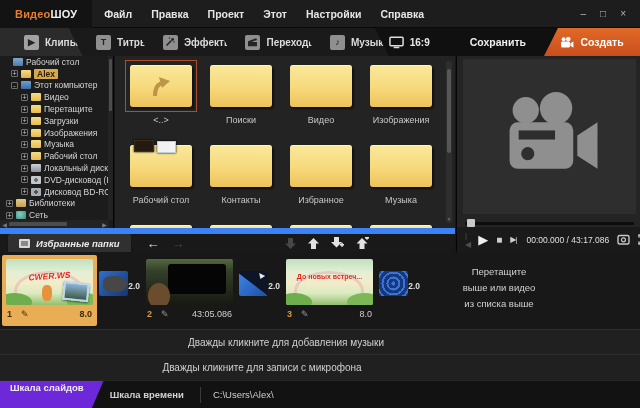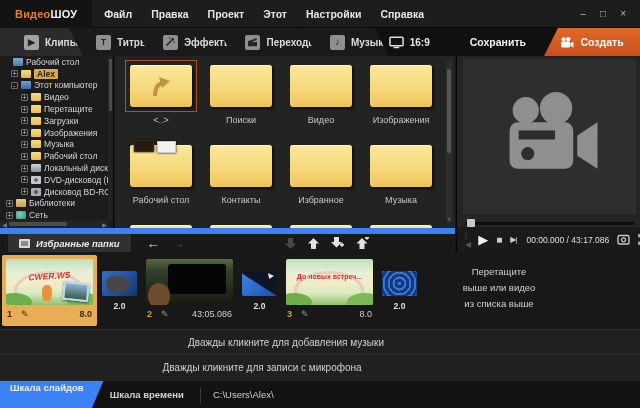--- a/index.html
+++ b/index.html
@@ -127,21 +127,21 @@
   .dark2{background:linear-gradient(180deg,#55683f 0%,#34402a 26%,#181812 100%);}
   .dark2 .frame{position:absolute;left:22px;top:5px;width:58px;height:30px;background:#050505;border-radius:3px;}
   .dark2 .bear{position:absolute;left:2px;bottom:-4px;width:22px;height:26px;border-radius:50%;background:#6b4d2e;}
   .smeta{display:flex;align-items:center;margin-top:4px;padding:0 1px;}
   .snum{font-size:9px;font-weight:bold;color:#d79b3f;}
   .slide.sel .snum{color:#3c2b0a;}
   .spencil{font-size:9px;color:#9a9a9a;margin-left:9px;}
   .slide.sel .spencil{color:#3c2b0a;}
   .sdur{margin-left:auto;font-size:9px;color:#cfcfcf;}
   .slide.sel .sdur{color:#3c2b0a;font-weight:bold;}
-  .trans{width:41px;flex:none;display:flex;flex-direction:column;align-items:center;padding-top:16px;margin-right:2px;}
+  .trans{width:41px;flex:none;display:flex;flex-direction:row;align-items:center;padding-top:16px;margin-right:2px;}
   .tthumb{position:relative;width:35px;height:25px;border-radius:2px;overflow:hidden;}
   .tdur{margin-top:5px;font-size:8.5px;font-weight:bold;color:#e0e0e0;}
   .tv1{background:linear-gradient(135deg,#2f6fd0,#16366e);}
   .tv1 .blob{position:absolute;left:4px;top:5px;width:24px;height:16px;background:#474747;
              border-radius:40% 60% 55% 45%;}
   .tv2{background:#0d1526;}
   .tv2 .curl{position:absolute;inset:0;background:linear-gradient(135deg,#3e86e8,#1d4ea8);
              clip-path:polygon(0 10%,100% 100%,0 100%);}
   .tv2 .ctip{position:absolute;right:3px;top:2px;width:6px;height:6px;background:#e8e8e8;
              clip-path:polygon(0 0,100% 50%,20% 100%);}
@@ -153,21 +153,21 @@
   .trackrow{position:absolute;left:0;width:640px;background:#202020;border-top:1px solid #2d2d2d;
             display:flex;align-items:center;justify-content:center;}
   .trackrow .hint{font-size:10px;color:#cfcfcf;padding-right:116px;}
   .rowmusic{top:329px;height:25px;padding-left:48px;}
   .rowvoice{top:354px;height:26px;}
 
   
   .bottombar{position:absolute;top:380px;left:0;width:640px;height:28px;background:#121212;
              border-top:1px solid #262626;display:flex;align-items:center;}
   .btab{height:28px;display:flex;align-items:center;font-size:9.5px;font-weight:bold;}
-  .btab.active{background:#3b82f6;color:#eee;padding:0 20px 15px 10px;
+  .btab.active{background:#6d28d9;color:#eee;padding:0 20px 15px 10px;
                clip-path:polygon(0 0,100% 0,calc(100% - 12px) 100%,0 100%);}
   .btab.idle{color:#d2d2d2;padding:0 12px 0 6px;}
   .bsep{width:1px;height:16px;background:#3a3a3a;margin:0 4px;}
   .bpath{font-size:9.5px;color:#cfcfcf;margin-left:8px;}
 
   svg{display:block;}
 </style>
 </head>
 <body>
 

